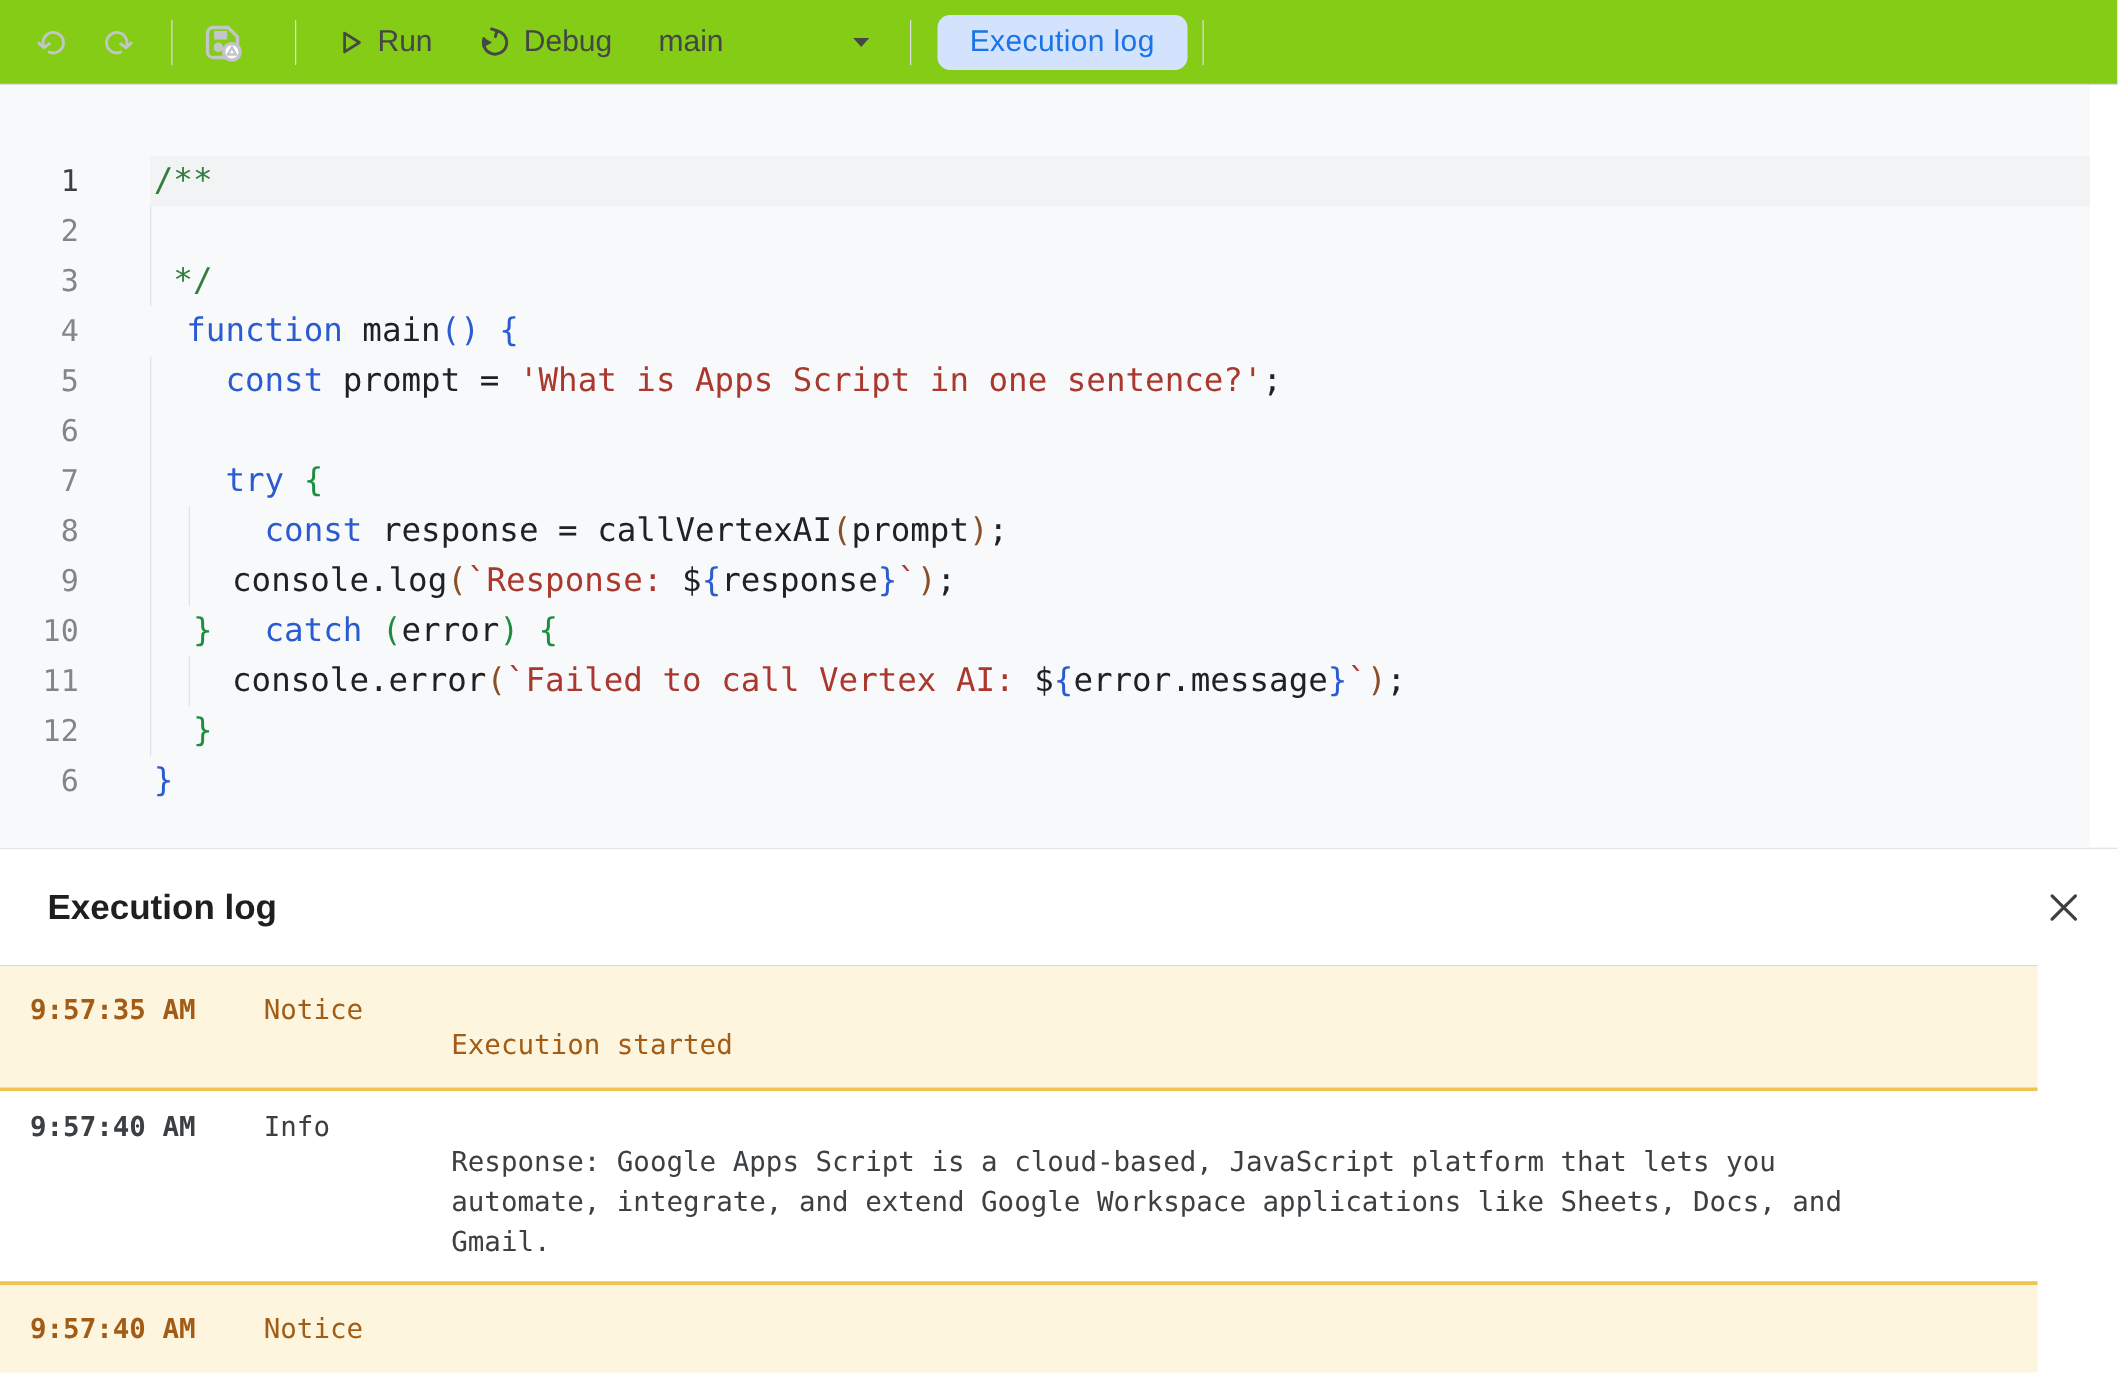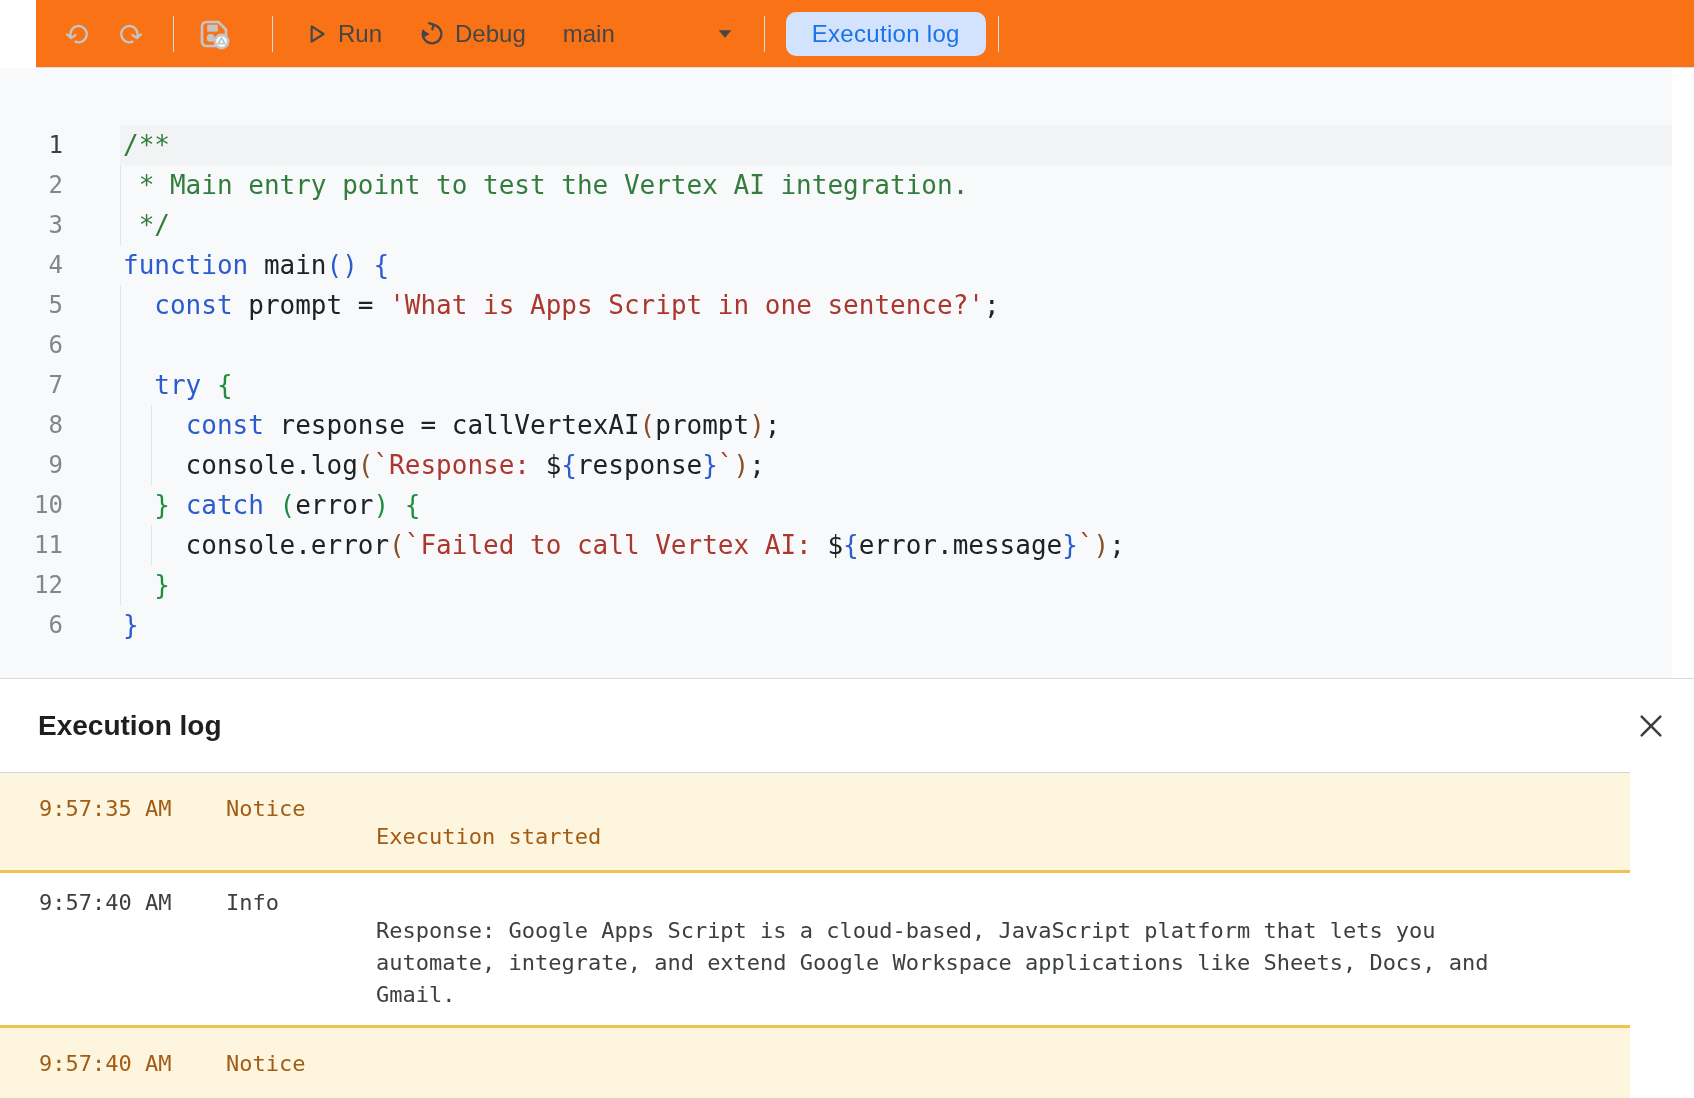--- a/index.html
+++ b/index.html
@@ -11,22 +11,22 @@
     --b1:#2a5bd0; --b2:#1e8e3e; --b3:#8a4f26;
     --panel-border:#d8dadd; --title:#1f1f1f;
     --table-top:#d4d7da; --gold:#eec352; --cream:#fdf5dd;
     --notice:#a25c16; --info:#3c4043;
   }
   *{margin:0;padding:0;box-sizing:border-box;}
   html,body{width:1694px;height:1098px;overflow:hidden;}
   body{font-family:"Liberation Sans",sans-serif;background:#fff;}
 
   
-  .toolbar{height:68px;background:#f97316;border-bottom:1px solid var(--divider);
-    display:flex;align-items:center;padding-left:27px;margin-left:36px;}
+  .toolbar{height:68px;background:#84cc16;border-bottom:1px solid var(--divider);
+    display:flex;align-items:center;padding-left:27px;}
   .tb-btn{display:flex;align-items:center;border:none;background:none;cursor:pointer;
     color:var(--toolbar-text);font-family:"Liberation Sans",sans-serif;}
   .icon-btn{width:30px;height:30px;justify-content:center;}
   .tb-divider{width:1px;height:36px;background:var(--divider);flex:none;}
   .run-btn,.debug-btn{font-size:24px;gap:9px;color:var(--toolbar-text);}
   .fn-select{width:196px;justify-content:space-between;padding:0 14px 0 9px;height:44px;
     font-size:24px;border-radius:6px;}
   .exec-pill{height:44px;padding:0 26px;border-radius:10px;background:var(--pill-bg);
     color:var(--pill-text);font-size:24px;letter-spacing:.3px;justify-content:center;}
   svg{display:block;}
@@ -36,34 +36,34 @@
   .editor-surface{width:1672px;height:100%;background:var(--editor-bg);padding-top:57px;}
   .code-row{display:flex;height:40px;line-height:40px;
     font-family:"DejaVu Sans Mono","Liberation Mono",monospace;font-size:26px;}
   .ln{width:63px;flex:none;text-align:right;color:var(--gutter);font-size:24px;
     line-height:40px;}
   .gutter-gap{width:57px;flex:none;}
   .code-cell{position:relative;flex:1;padding-left:3px;white-space:pre;color:var(--plain);}
   .code-row.current .code-cell{background:var(--currentline);}
   .code-row.current .ln{color:var(--gutter-active);}
   .indent-guide{position:absolute;top:0;bottom:0;width:1px;background:var(--guide);}
-  .tok-k{color:var(--kw);} .tok-c{color:var(--comment);} .tok-s{color:var(--string);}
+  .tok-k{color:var(--kw);margin-left:26px;} .tok-c{color:var(--comment);} .tok-s{color:var(--string);}
   .tok-p{color:var(--plain);} .tok-b1{color:var(--b1);} .tok-b2{color:var(--b2);} .tok-b3{color:var(--b3);}
 
   
   .log-panel{border-top:1px solid var(--panel-border);background:#fff;}
   .panel-header{height:93px;display:flex;align-items:center;justify-content:space-between;
     padding:0 26px 0 38px;}
   .panel-title{font-size:28px;font-weight:600;color:var(--title);}
   .close-btn{border:none;background:none;cursor:pointer;width:34px;height:34px;
     display:flex;align-items:center;justify-content:center;}
   .log-table{width:1630px;border-top:1px solid var(--table-top);
     font-family:"DejaVu Sans Mono","Liberation Mono",monospace;font-size:22px;}
   .log-row{display:flex;align-items:flex-start;}
-  .log-row .t-time{margin-left:39px;width:187px;flex:none;line-height:32px;}
+  .log-row .t-time{margin-left:24px;width:187px;flex:none;line-height:32px;font-weight:bold;}
   .log-row .t-type{width:150px;flex:none;line-height:32px;}
   .log-row .t-msg{max-width:86ch;line-height:32px;margin-top:28px;}
   .log-row.notice{background:var(--cream);color:var(--notice);border-bottom:3px solid var(--gold);
     padding:20px 0 17px;}
   .log-row.info{background:#fff;color:var(--info);border-bottom:3px solid var(--gold);
     padding:14px 0;}
   .log-row.notice:last-child{border-bottom:none;padding:20px 0 22px;}
 </style>
 </head>
 <body>
@@ -146,21 +146,21 @@
 <div class="editor">
   <div class="editor-surface" id="editor-lines">
       <div class="code-row current">
         <div class="ln">1</div>
         <div class="gutter-gap"></div>
         <div class="code-cell"><span class="tok-c">/**</span></div>
       </div>
       <div class="code-row">
         <div class="ln">2</div>
         <div class="gutter-gap"></div>
-        <div class="code-cell"><span class="indent-guide" style="left: calc(0ch);"></span><span class="tok-c"> * Main entry point to test the Vertex AI integration.</span></div>
+        <div class="code-cell"><span class="indent-guide" style="left: calc(0ch);"></span></div>
       </div>
       <div class="code-row">
         <div class="ln">3</div>
         <div class="gutter-gap"></div>
         <div class="code-cell"><span class="indent-guide" style="left: calc(0ch);"></span><span class="tok-c"> */</span></div>
       </div>
       <div class="code-row">
         <div class="ln">4</div>
         <div class="gutter-gap"></div>
         <div class="code-cell"><span class="tok-k">function</span><span class="tok-p"> main</span><span class="tok-b1">()</span><span class="tok-p"> </span><span class="tok-b1">{</span></div>

